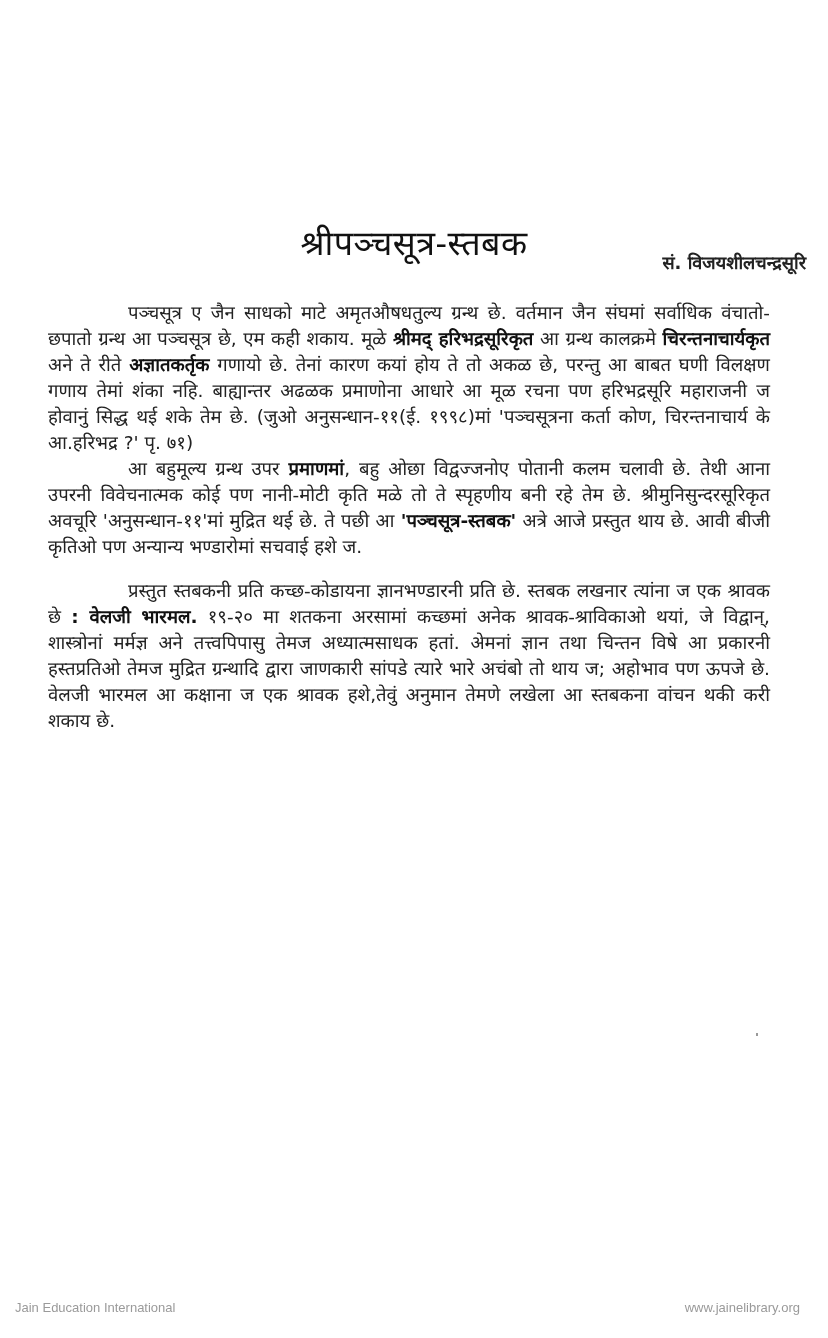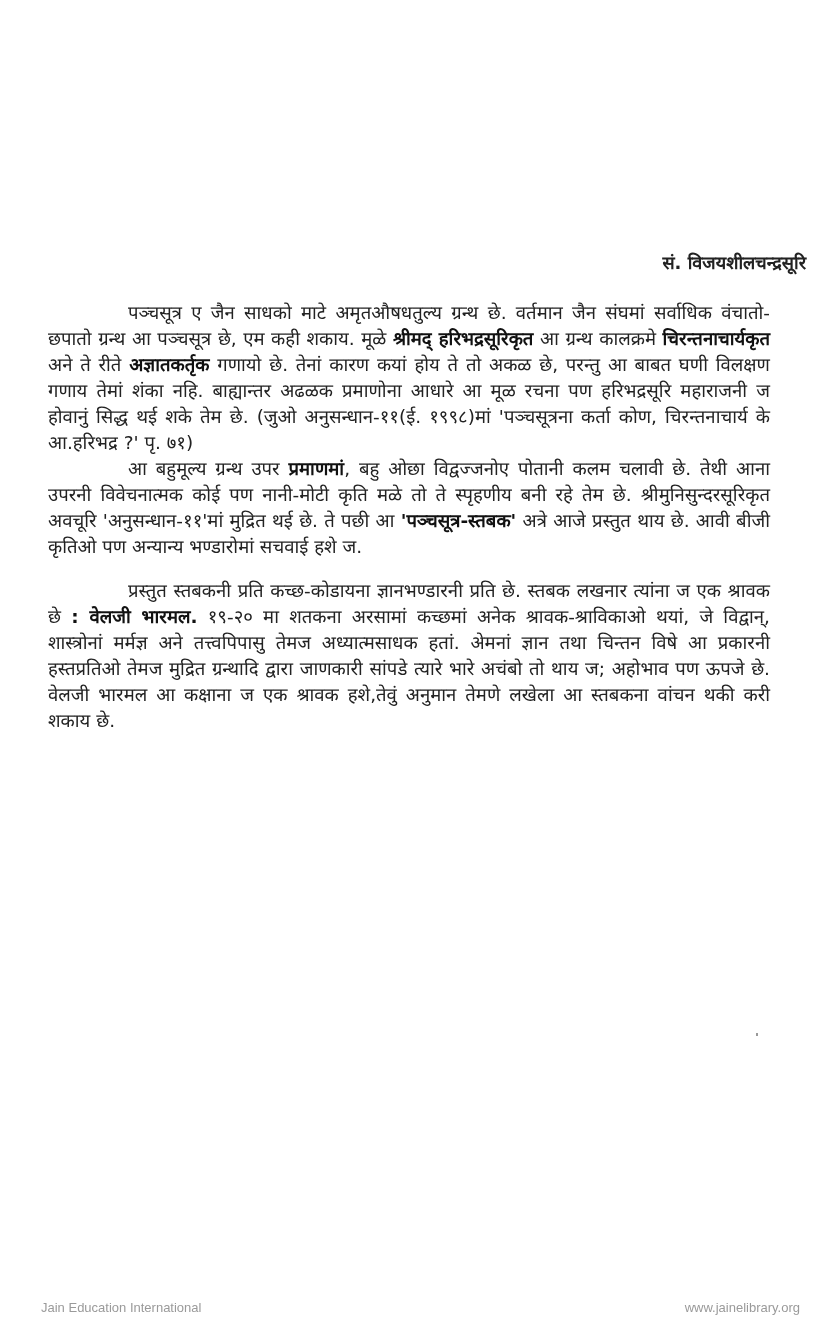--- a/index.html
+++ b/index.html
@@ -22,29 +22,30 @@
       font-size: 18.5px; line-height: 26px; text-align: justify; color: #222;
     }
     .body-text p { margin: 0; text-indent: 80px; }
     .body-text p.gap { margin-top: 18px; }
     .body-text b { font-weight: bold; color: #111; }
     .footer {
       position: absolute; top: 1300px; left: 0; width: 828px; height: 20px;
       font-family: "Liberation Sans", sans-serif; font-size: 13px; color: #9a9a9a;
     }
     .footer span { position: absolute; top: 0; }
-    .f-left { left: 15px; margin-left: 26px; }
+    .f-left { left: 15px; }
     .f-mid { left: 303px; margin-top: 42px; }
     .f-right { right: 28px; }
     .stray-mark { position: absolute; left: 756px; top: 1033px; width: 2px; height: 3px; background: #999; }
   </style>
 </head>
 <body>
 
 <div class="page">
+  <h1 class="title">श्रीपञ्चसूत्र-स्तबक</h1>
   <div class="author">सं. विजयशीलचन्द्रसूरि</div>
 
   <div class="body-text">
     <p>
       <span>पञ्चसूत्र ए जैन साधको माटे अमृतऔषधतुल्य ग्रन्थ छे. वर्तमान जैन संघमां सर्वाधिक वंचातो-छपातो ग्रन्थ आ पञ्चसूत्र छे, एम कही शकाय. मूळे </span><b>श्रीमद् हरिभद्रसूरिकृत</b><span> आ ग्रन्थ कालक्रमे </span><b>चिरन्तनाचार्यकृत</b><span> अने ते रीते </span><b>अज्ञातकर्तृक</b><span> गणायो छे. तेनां कारण कयां होय ते तो अकळ छे, परन्तु आ बाबत घणी विलक्षण गणाय तेमां शंका नहि. बाह्यान्तर अढळक प्रमाणोना आधारे आ मूळ रचना पण हरिभद्रसूरि महाराजनी ज होवानुं सिद्ध थई शके तेम छे. (जुओ अनुसन्धान-११(ई. १९९८)मां 'पञ्चसूत्रना कर्ता कोण, चिरन्तनाचार्य के आ.हरिभद्र ?' पृ. ७१)</span>
     </p>
     <p>
       <span>आ बहुमूल्य ग्रन्थ उपर </span><b>प्रमाणमां</b><span>, बहु ओछा विद्वज्जनोए पोतानी कलम चलावी छे. तेथी आना उपरनी विवेचनात्मक कोई पण नानी-मोटी कृति मळे तो ते स्पृहणीय बनी रहे तेम छे. श्रीमुनिसुन्दरसूरिकृत अवचूरि 'अनुसन्धान-११'मां मुद्रित थई छे. ते पछी आ </span><b>'पञ्चसूत्र-स्तबक'</b><span> अत्रे आजे प्रस्तुत थाय छे. आवी बीजी कृतिओ पण अन्यान्य भण्डारोमां सचवाई हशे ज.</span>
     </p>
     <p class="gap">

